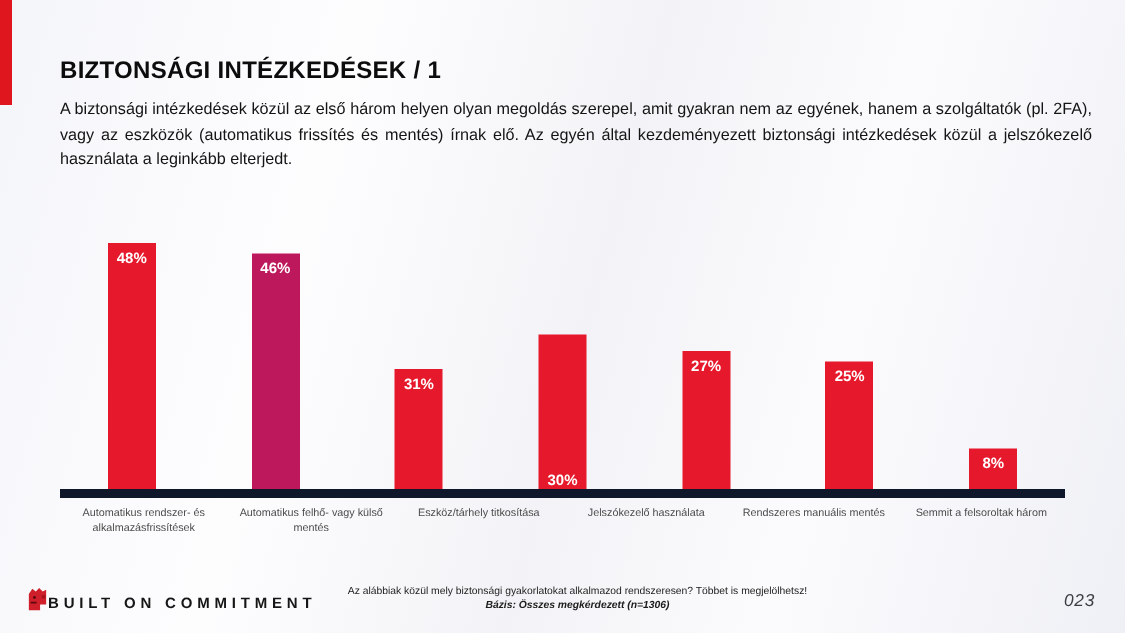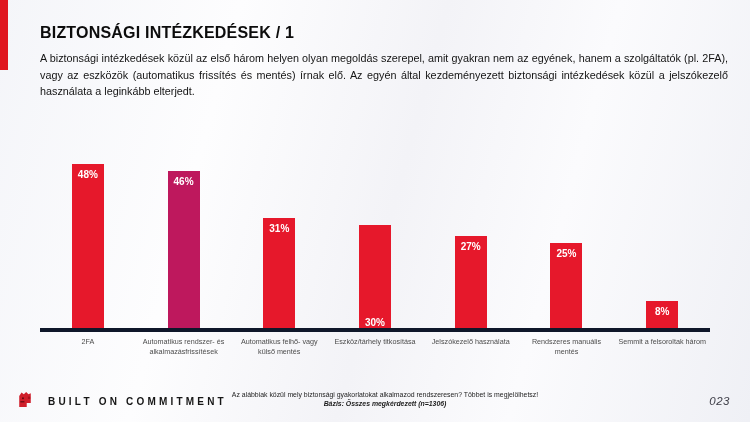--- a/index.html
+++ b/index.html
@@ -4,33 +4,33 @@
 <style>
   * { margin:0; padding:0; box-sizing:border-box; }
   html,body { width:750px; height:422px; overflow:hidden; }
   body {
     font-family: "Liberation Sans", sans-serif;
     background: linear-gradient(105deg, #f4f5f9 0%, #fdfdfe 28%, #f3f3f7 52%, #fbfbfd 72%, #eff0f5 100%);
     position: relative;
     color:#111;
   }
   .accent-bar { position:absolute; left:0; top:0; width:8px; height:70px; background:#e0161f; }
-  .header { position:absolute; left:40px; top:24px; width:688px; }
+  .header { position:absolute; left:40px; top:39px; width:688px; }
   .title { font-size:16px; font-weight:800; letter-spacing:.2px; color:#0c0c0c; margin-bottom:8px; }
   .body-text { font-size:10.8px; font-weight:400; line-height:1.55; color:#141414; text-align:justify; }
 
   .chart { position:absolute; left:40px; top:152px; width:670px; }
-  .bars-row { display:flex; align-items:flex-end; height:180px; border-bottom:4px solid #0f172a; }
+  .bars-row { display:flex; align-items:flex-end; height:180px; border-bottom:6px solid #0f172a; }
   .col { flex:1; display:flex; justify-content:center; }
   .bar { width:32px; display:flex; justify-content:center; }
   .val { color:#fff; font-weight:bold; font-size:10px; margin-top:5px; }
   .cats-row { display:flex; }
   .cat { flex:1; text-align:center; font-size:7.2px; color:#4c4c4c; padding:5px 2px 0; line-height:1.45; }
 
-  .brand { position:absolute; left:18px; top:392px; display:flex; align-items:center; gap:16px; }
+  .brand { position:absolute; left:18px; top:392px; display:flex; align-items:center; gap:0; }
   .brand-text { font-size:10px; font-weight:700; letter-spacing:3.2px; color:#161616; }
   .caption { position:absolute; left:215px; top:390px; width:340px; text-align:center; color:#1c1c1c; }
   .caption-q { font-size:6.9px; line-height:1.5; }
   .caption-base { font-size:6.9px; font-weight:700; font-style:italic; }
   .page-number { position:absolute; right:20px; top:395px; font-size:11.5px; color:#3d3d46; letter-spacing:.5px;font-style:italic; }
 </style>
 </head>
 <body>
 
 <div class="accent-bar"></div>
@@ -46,21 +46,21 @@
         <div class="bar" style="height: 164px; background: rgb(230, 24, 43);">
           <span class="val">48%</span>
         </div>
       </div>
       <div class="col">
         <div class="bar" style="height: 157px; background: #be185d;">
           <span class="val">46%</span>
         </div>
       </div>
       <div class="col">
-        <div class="bar" style="height: 110px; background: rgb(230, 24, 43);">
+        <div class="bar" style="height: 80px; background: rgb(230, 24, 43);">
           <span class="val">31%</span>
         </div>
       </div>
       <div class="col">
         <div class="bar" style="height: 103px; background: rgb(230, 24, 43); align-items: flex-end;">
           <span class="val">30%</span>
         </div>
       </div>
       <div class="col">
         <div class="bar" style="height: 92px; background: rgb(230, 24, 43);">
@@ -72,21 +72,20 @@
           <span class="val">25%</span>
         </div>
       </div>
       <div class="col">
         <div class="bar" style="height: 27px; background: rgb(230, 24, 43);">
           <span class="val">8%</span>
         </div>
       </div>
     </div>
   <div class="cats-row" id="cats-row">
-      <div class="cat">2FA</div>
       <div class="cat">Automatikus rendszer- és alkalmazásfrissítések</div>
       <div class="cat">Automatikus felhő- vagy külső mentés</div>
       <div class="cat">Eszköz/tárhely titkosítása</div>
       <div class="cat">Jelszókezelő használata</div>
       <div class="cat">Rendszeres manuális mentés</div>
       <div class="cat">Semmit a felsoroltak három</div>
     </div>
 </div>
 
 <div class="brand">

